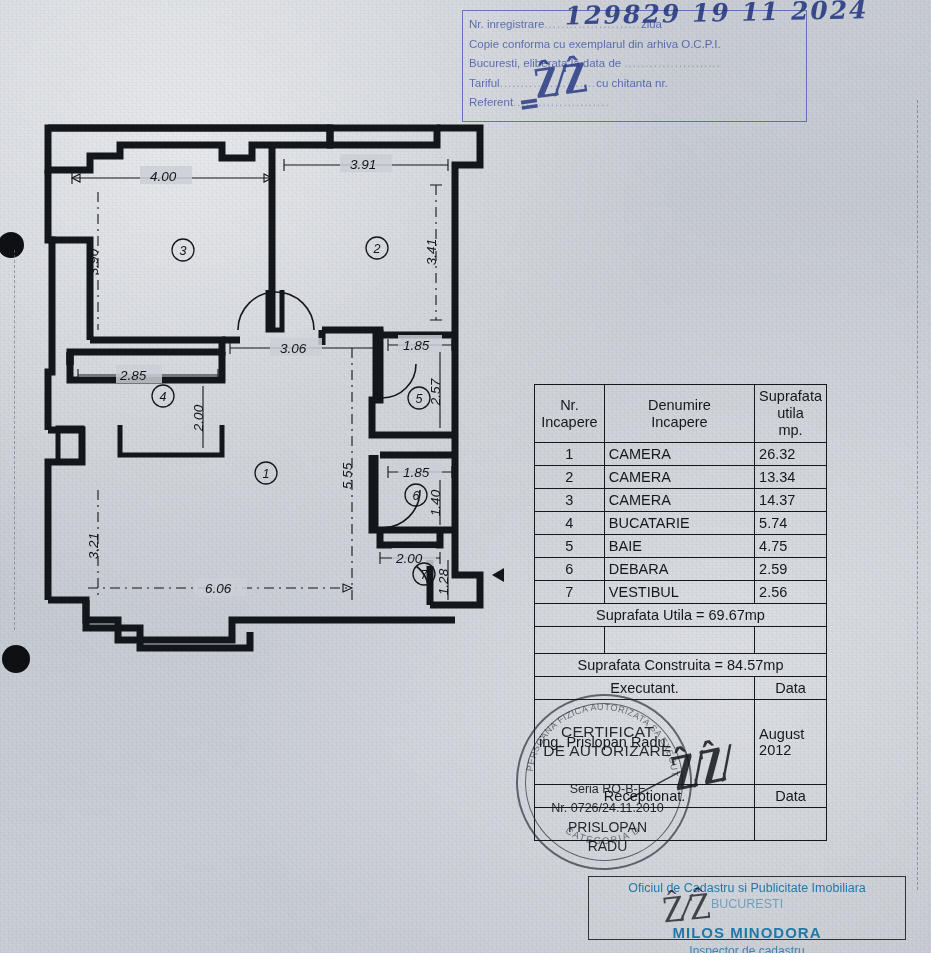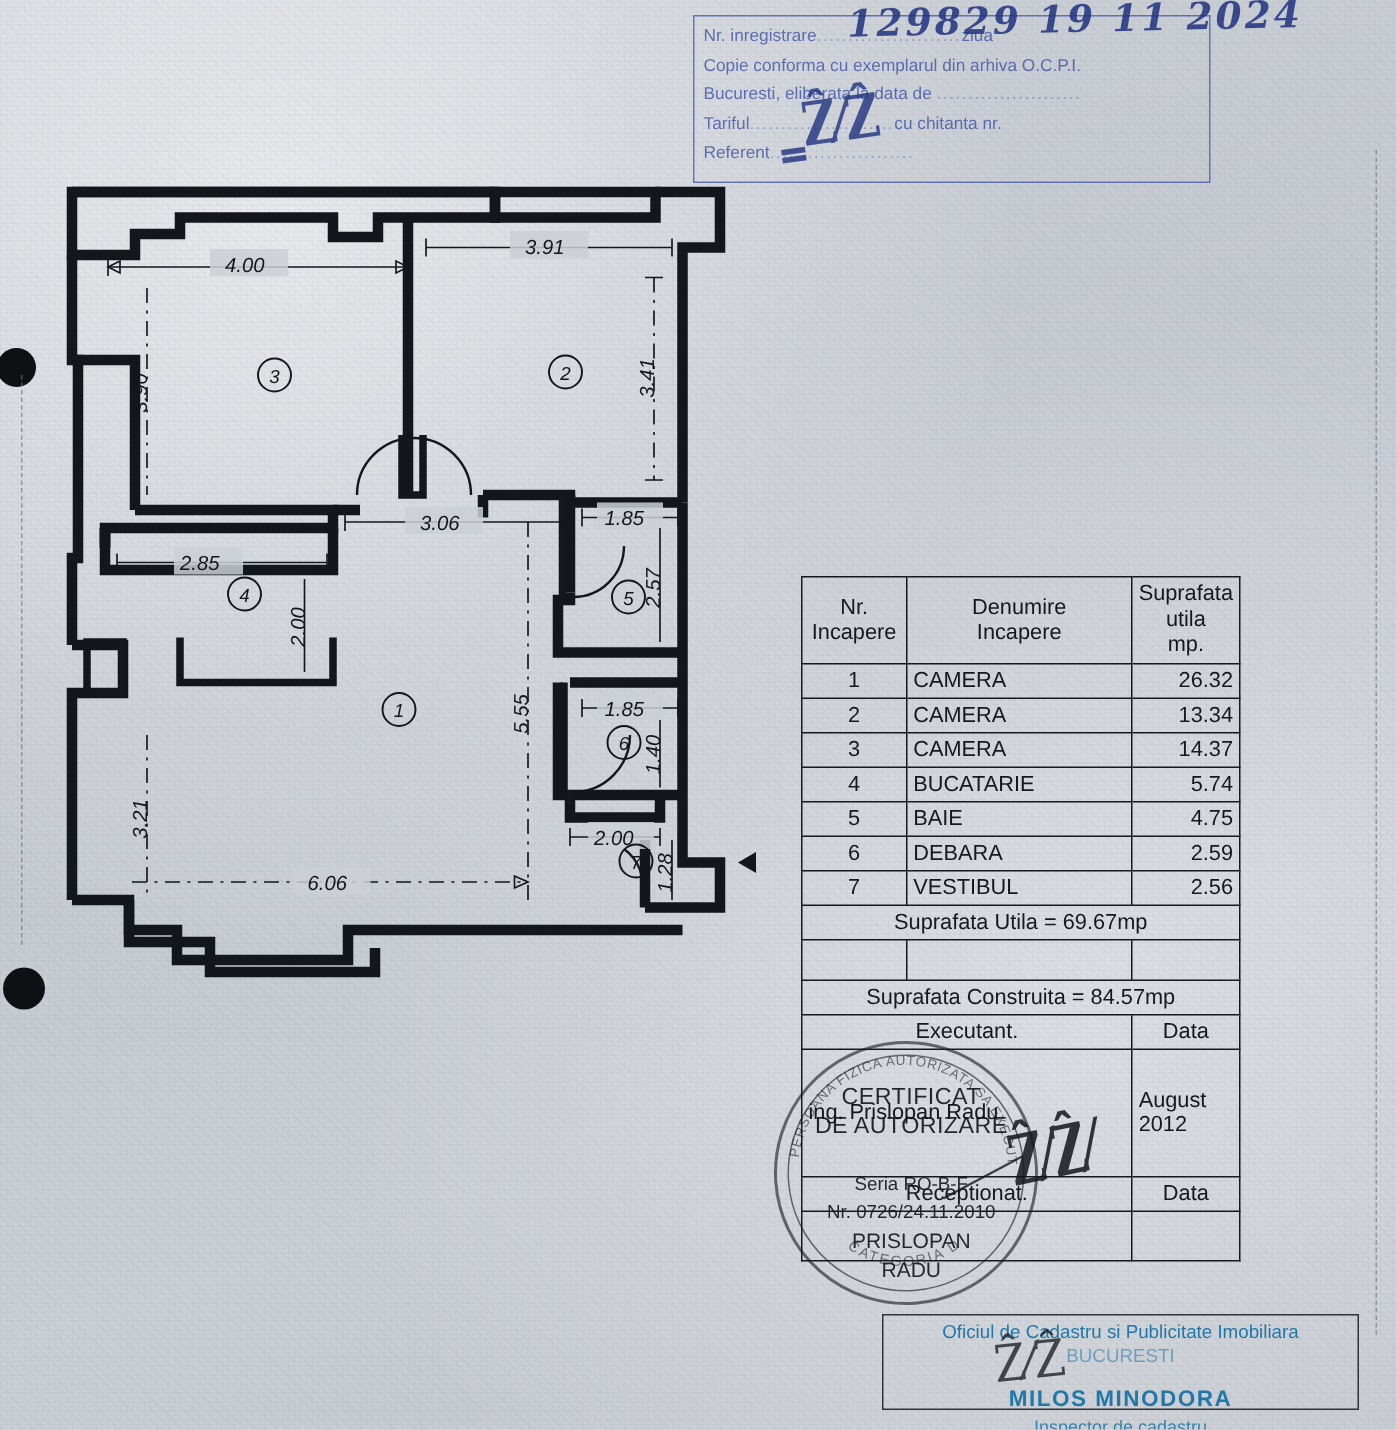--- a/index.html
+++ b/index.html
@@ -67,21 +67,21 @@
     position:absolute;left:534px;top:384px;width:293px;
     border-collapse:collapse;font-size:14.5px;color:#15181d;
   }
   #tbl td,#tbl th{
     border:1.3px solid #15181d;padding:3px 4px;font-weight:400;
     background:transparent;
   }
   #tbl th{font-size:14.5px;}
   .c-nr{width:62px;text-align:center;}
   .c-nm{width:158px;text-align:left;padding-left:14px;}
-  .c-sf{width:auto;text-align:right;}
+  .c-sf{width:auto;text-align:left;}
   .hdr-cell{text-align:center;line-height:17px;}
   .span-row td{text-align:center;padding:4px 0;}
   .blank-row td{height:20px;}
   .sig-hdr td{text-align:center;padding:4px 0;}
   .sig-body td{height:78px;vertical-align:middle;text-align:left;}
   .sig-body2 td{height:26px;vertical-align:middle;text-align:center;}
 
   
   #authstamp{
     position:absolute;left:516px;top:694px;width:172px;height:172px;

